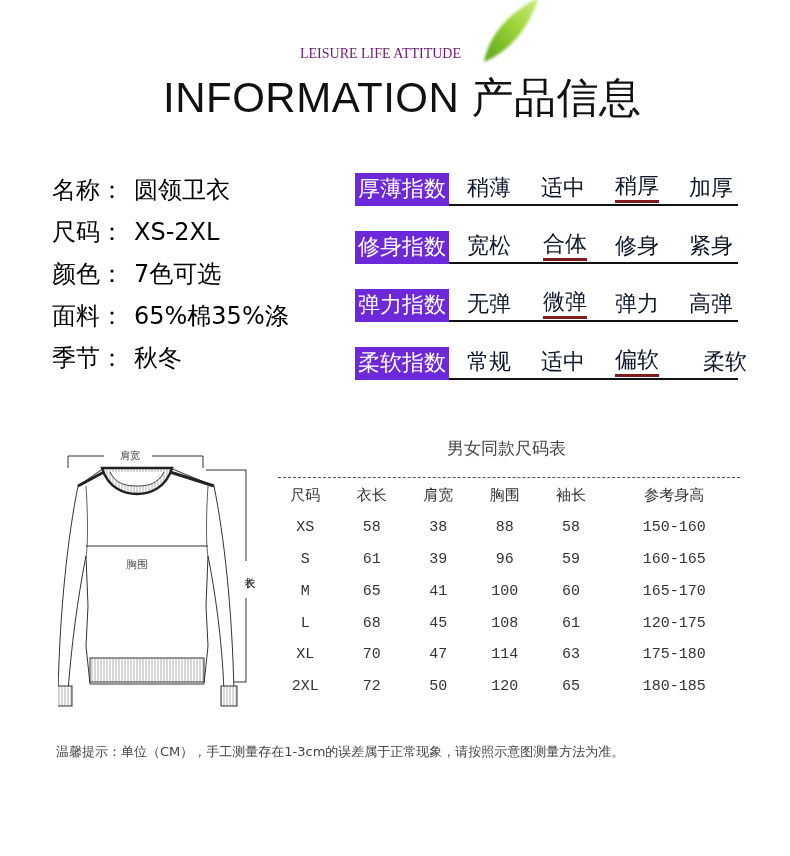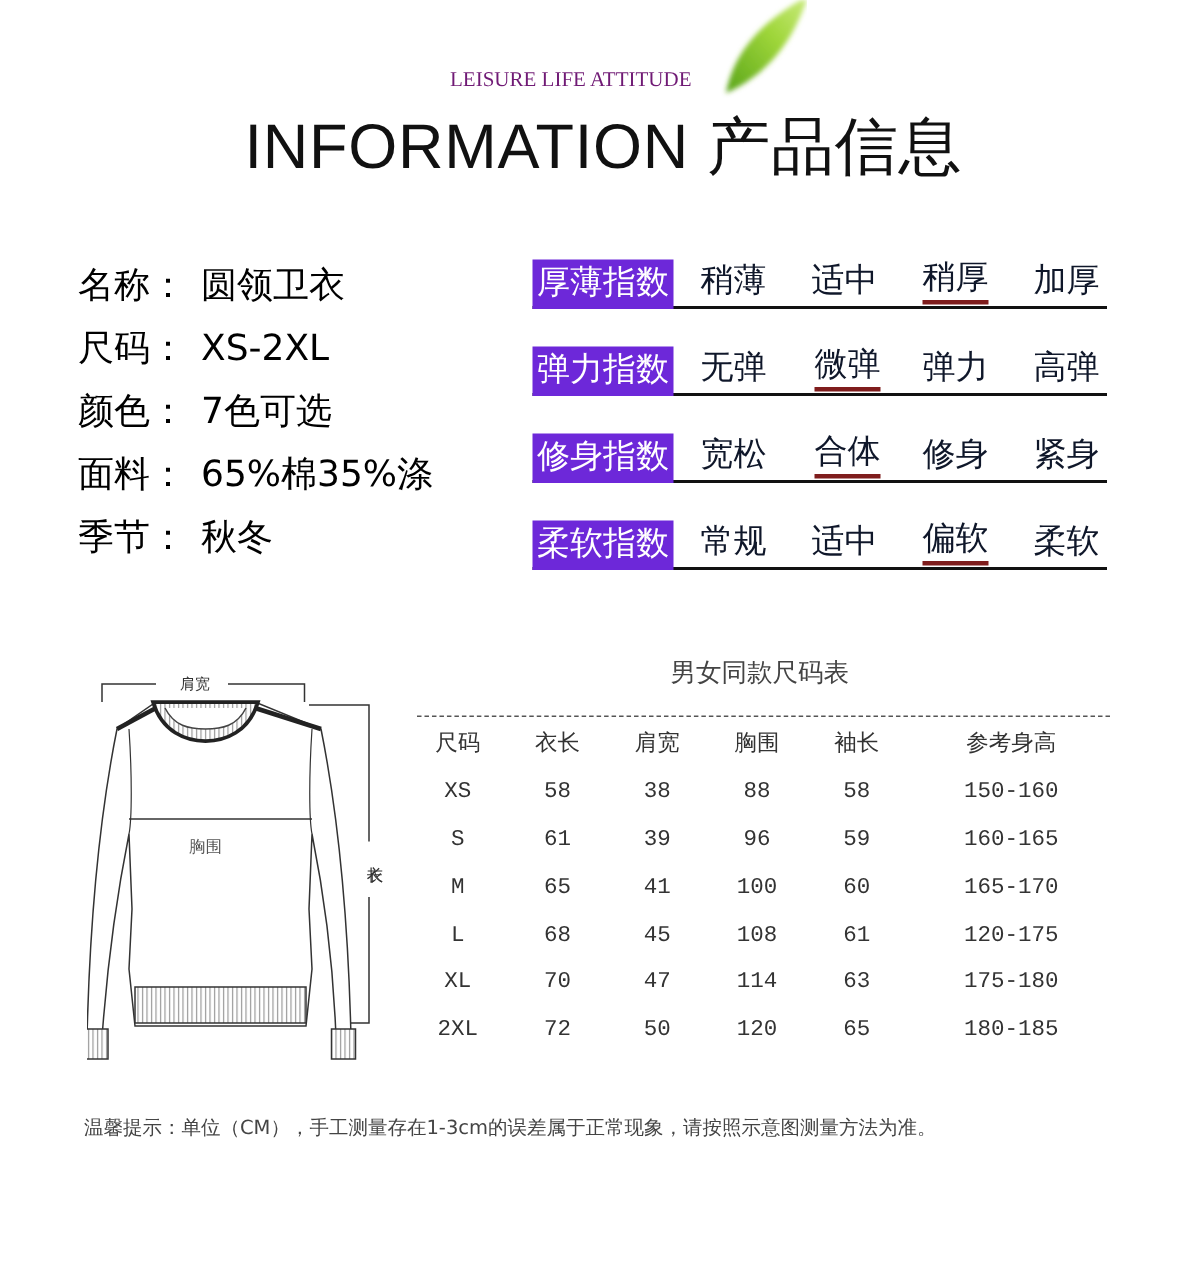--- a/index.html
+++ b/index.html
@@ -63,41 +63,41 @@
   <div class="index-row">
     <div class="bar"></div>
     <div class="index-label">厚薄指数</div>
     <div class="opt" style="left:112px">稍薄</div>
     <div class="opt" style="left:186px">适中</div>
     <div class="opt sel" style="left:260px">稍厚</div>
     <div class="opt" style="left:334px">加厚</div>
   </div>
   <div class="index-row">
     <div class="bar"></div>
+    <div class="index-label">修身指数</div>
+    <div class="opt" style="left:112px">宽松</div>
+    <div class="opt sel" style="left:188px">合体</div>
+    <div class="opt" style="left:260px">修身</div>
+    <div class="opt" style="left:334px">紧身</div>
+  </div>
+  <div class="index-row">
+    <div class="bar"></div>
     <div class="index-label">弹力指数</div>
     <div class="opt" style="left:112px">无弹</div>
     <div class="opt sel" style="left:188px">微弹</div>
     <div class="opt" style="left:260px">弹力</div>
     <div class="opt" style="left:334px">高弹</div>
   </div>
   <div class="index-row">
     <div class="bar"></div>
-    <div class="index-label">修身指数</div>
-    <div class="opt" style="left:112px">宽松</div>
-    <div class="opt sel" style="left:188px">合体</div>
-    <div class="opt" style="left:260px">修身</div>
-    <div class="opt" style="left:334px">紧身</div>
-  </div>
-  <div class="index-row">
-    <div class="bar"></div>
     <div class="index-label">柔软指数</div>
     <div class="opt" style="left:112px">常规</div>
     <div class="opt" style="left:186px">适中</div>
     <div class="opt sel" style="left:260px">偏软</div>
-    <div class="opt" style="left:334px">柔软</div>
+    <div class="opt" style="left:348px">柔软</div>
   </div>
 </div>
 
 <svg class="diagram" viewBox="0 0 210 262">
   <defs>
     <pattern id="rib" width="3" height="6" patternUnits="userSpaceOnUse">
       <rect width="3" height="6" fill="#fff"></rect>
       <line x1="1" y1="0" x2="1" y2="6" stroke="#999" stroke-width="0.8"></line>
     </pattern>
   </defs>

